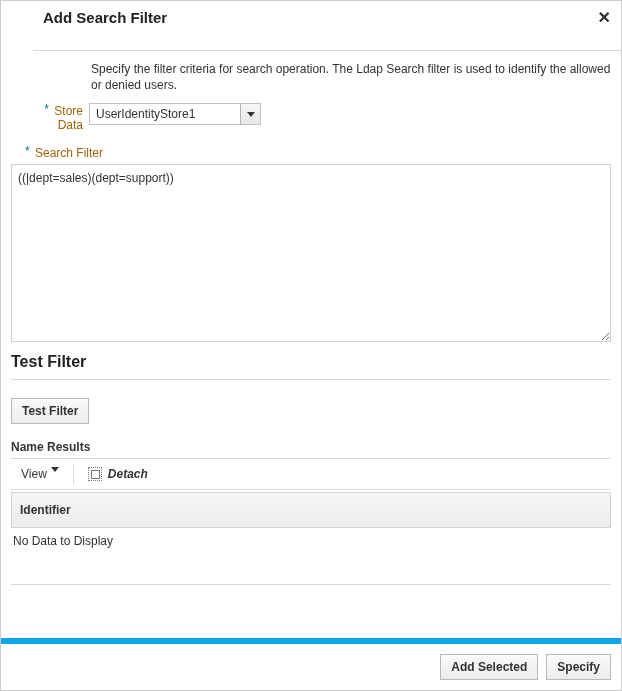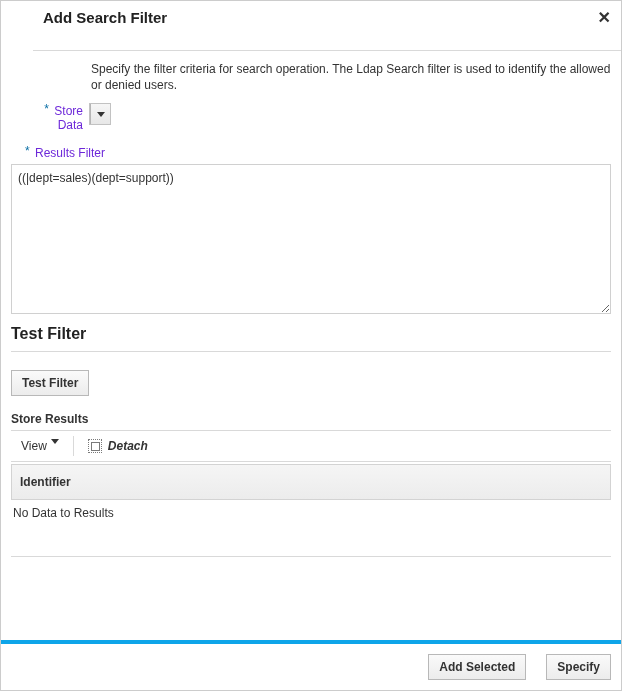--- a/index.html
+++ b/index.html
@@ -58,21 +58,21 @@
     padding-right: 6px;
     padding-top: 2px;
     position: relative;
   }
   .req {
     color: #0a6ea5;
     position: relative;
     top: -2px;
     margin-right: 2px;
   }
-  .label-text { color: #6d28d9; }
+  .label-text { color: #a16207; }
   .store-label { line-height: 1.1; }
   .combo {
     display: inline-flex;
     align-items: stretch;
     border: 1px solid #c2c2c2;
     height: 22px;
     background: #fff;
   }
   .combo input {
     border: none;
@@ -97,21 +97,21 @@
     border-left: 4px solid transparent;
     border-right: 4px solid transparent;
     border-top: 5px solid #333;
   }
   .sf-label-row {
     margin: 6px 0 4px 14px;
   }
   .textarea-wrap { margin: 0 0 8px 0; }
   textarea.sf {
     width: 100%;
-    height: 150px;
+    height: 178px;
     resize: both;
     border: 1px solid #d0d0d0;
     padding: 6px;
     font-family: Arial, Helvetica, sans-serif;
     font-size: 12px;
     color: #333;
     outline: none;
   }
   .section-title {
     font-size: 16px;
@@ -196,23 +196,23 @@
   }
   .under-table-hr {
     border: none;
     border-top: 1px solid #d9d9d9;
     margin: 30px 0 0 0;
   }
   .dialog-footer {
     display: flex;
     justify-content: flex-end;
     align-items: flex-end;
-    gap: 20px;
+    gap: 8px;
     padding: 10px;
-    border-top: 4px solid #0ea5e9;
+    border-top: 6px solid #0ea5e9;
     background: #fff;
   }
 </style>
 </head>
 <body>
 
 <div class="dialog">
 
   <div class="dialog-header">
     <div class="dialog-title">Add Search Filter</div>
@@ -223,55 +223,56 @@
 
     <div class="help-text">Specify the filter criteria for search operation. The Ldap Search filter is used to identify the allowed or denied users.</div>
 
     <div class="form-row">
       <div class="label-col store-label">
         <span class="req">*</span>
         <span class="label-text">Store</span><br>
         <span class="label-text">Data</span>
       </div>
       <div class="combo">
+        <input type="text" value="UserIdentityStore1" style="">
         <div class="combo-btn">
           <div class="tri-down"></div>
         </div>
       </div>
     </div>
 
     <div class="sf-label-row">
       <span class="req">*</span>
-      <span class="label-text" style="font-weight:normal;">Results Filter</span>
+      <span class="label-text" style="font-weight:normal;">Search Filter</span>
     </div>
     <div class="textarea-wrap">
       <textarea class="sf" style="">((|dept=sales)(dept=support))</textarea>
     </div>
 
     <div class="section-title">Test Filter</div>
     <hr class="toolbar-hr">
 
     <span class="btn">Test Filter</span>
 
-    <div class="subhead">Store Results</div>
+    <div class="subhead">Name Results</div>
 
     <div class="results-toolbar">
       <span class="view-menu">
         <span>View</span>
         <span class="tri-down"></span>
       </span>
       <span class="divider-v"></span>
       <span class="detach-wrap">
         <span class="detach-icon"></span>
         <span class="detach-label">Detach</span>
       </span>
     </div>
 
     <div class="grid-header">Identifier</div>
-    <div class="grid-empty">No Data to Results</div>
+    <div class="grid-empty">No Data to Display</div>
 
     <hr class="under-table-hr">
 
   </div>
 
   <div class="dialog-footer">
     <span class="btn">Add Selected</span>
     <span class="btn">Specify</span>
   </div>
 

